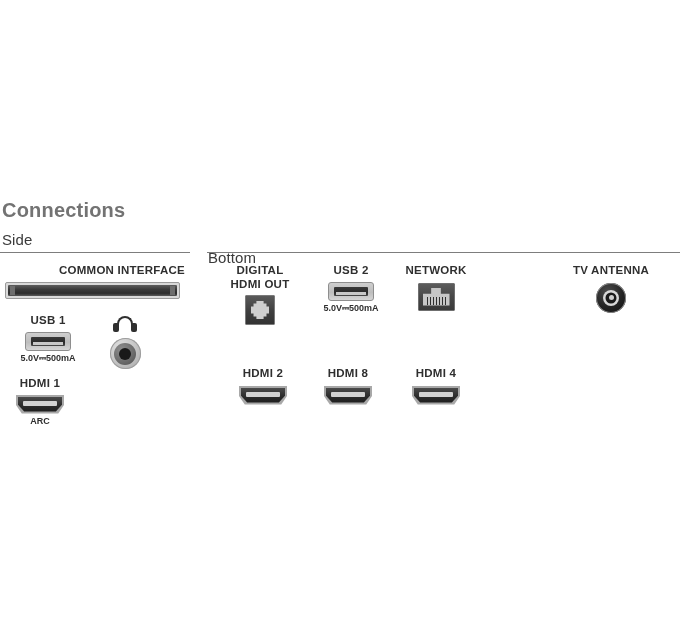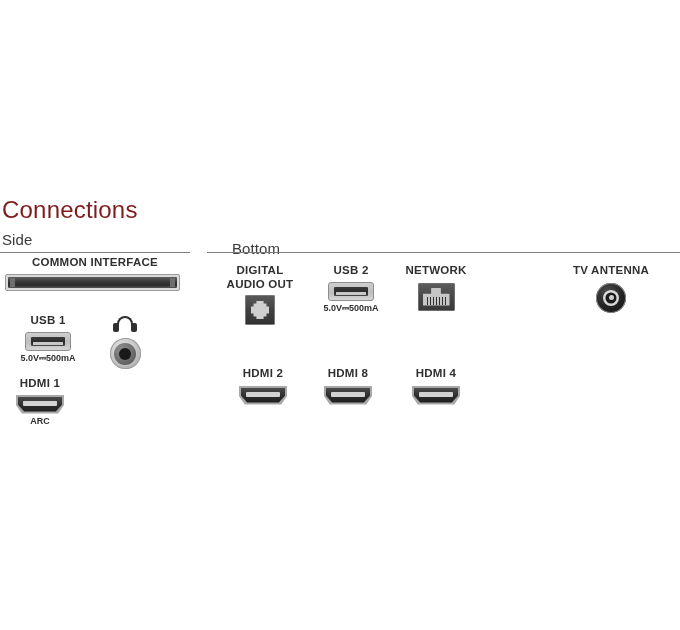--- a/index.html
+++ b/index.html
@@ -7,22 +7,22 @@
     width:680px;height:630px;position:relative;overflow:hidden;
     font-family:"Liberation Sans","DejaVu Sans",sans-serif;
     color:#3b3b3b;
     -webkit-font-smoothing:antialiased;
   }
   .canvas{position:absolute;left:0;top:0;width:680px;height:630px;}
 
   
   .page-title{
     position:absolute;left:2px;top:197px;
-    font-size:24px;font-weight:400;letter-spacing:.2px;
-    color:#7f1d1d;line-height:26px;
+    font-size:20px;font-weight:700;letter-spacing:.2px;
+    color:#737373;line-height:26px;
   }
   .section-head{
     position:absolute;font-size:15px;font-weight:400;color:#3a3a3a;
     line-height:18px;letter-spacing:.1px;
   }
   .rule{position:absolute;height:1px;background:#7d7d7d;}
 
   
   .port-block{position:absolute;text-align:center;}
   .lbl{
@@ -173,24 +173,24 @@
 </head>
 <body>
 
 <div class="canvas">
 
   <div class="page-title">Connections</div>
 
   <div class="section-head" style="left:2px;top:231px;">Side</div>
   <div class="rule" style="left:0px;top:252px;width:190px;"></div>
 
-  <div class="section-head" style="left:208px;top:240px;margin-left:24px;">Bottom</div>
+  <div class="section-head" style="left:208px;top:249px;">Bottom</div>
   <div class="rule" style="left:207px;top:252px;width:473px;"></div>
 
-  <div class="port-block" style="left:5px;top:256px;width:180px;">
+  <div class="port-block" style="left:5px;top:264px;width:180px;text-align:right;">
     <div class="lbl">COMMON INTERFACE</div>
     <div class="ci-slot" style="margin-top:4px;">
       <div class="ci-inner"></div>
     </div>
   </div>
 
   <div class="port-block" style="left:8px;top:314px;width:80px;">
     <div class="lbl">USB 1</div>
     <div class="usb" style="margin-top:4px;">
       <div class="usb-in"></div>
@@ -216,21 +216,21 @@
     <div class="hdmi" style="margin-top:4px;">
       <div class="hdmi-outer"></div>
       <div class="hdmi-mid"></div>
       <div class="hdmi-slot"></div>
     </div>
     <div class="sublbl">ARC</div>
   </div>
 
   <div class="port-block" style="left:215px;top:264px;width:90px;">
     <div class="lbl">DIGITAL</div>
-    <div class="lbl">AUDIO OUT</div>
+    <div class="lbl">HDMI OUT</div>
     <div class="optical" style="margin-top:4px;">
       <div class="optical-in"></div>
     </div>
   </div>
 
   <div class="port-block" style="left:311px;top:264px;width:80px;">
     <div class="lbl">USB 2</div>
     <div class="usb" style="margin-top:4px;">
       <div class="usb-in"></div>
     </div>

